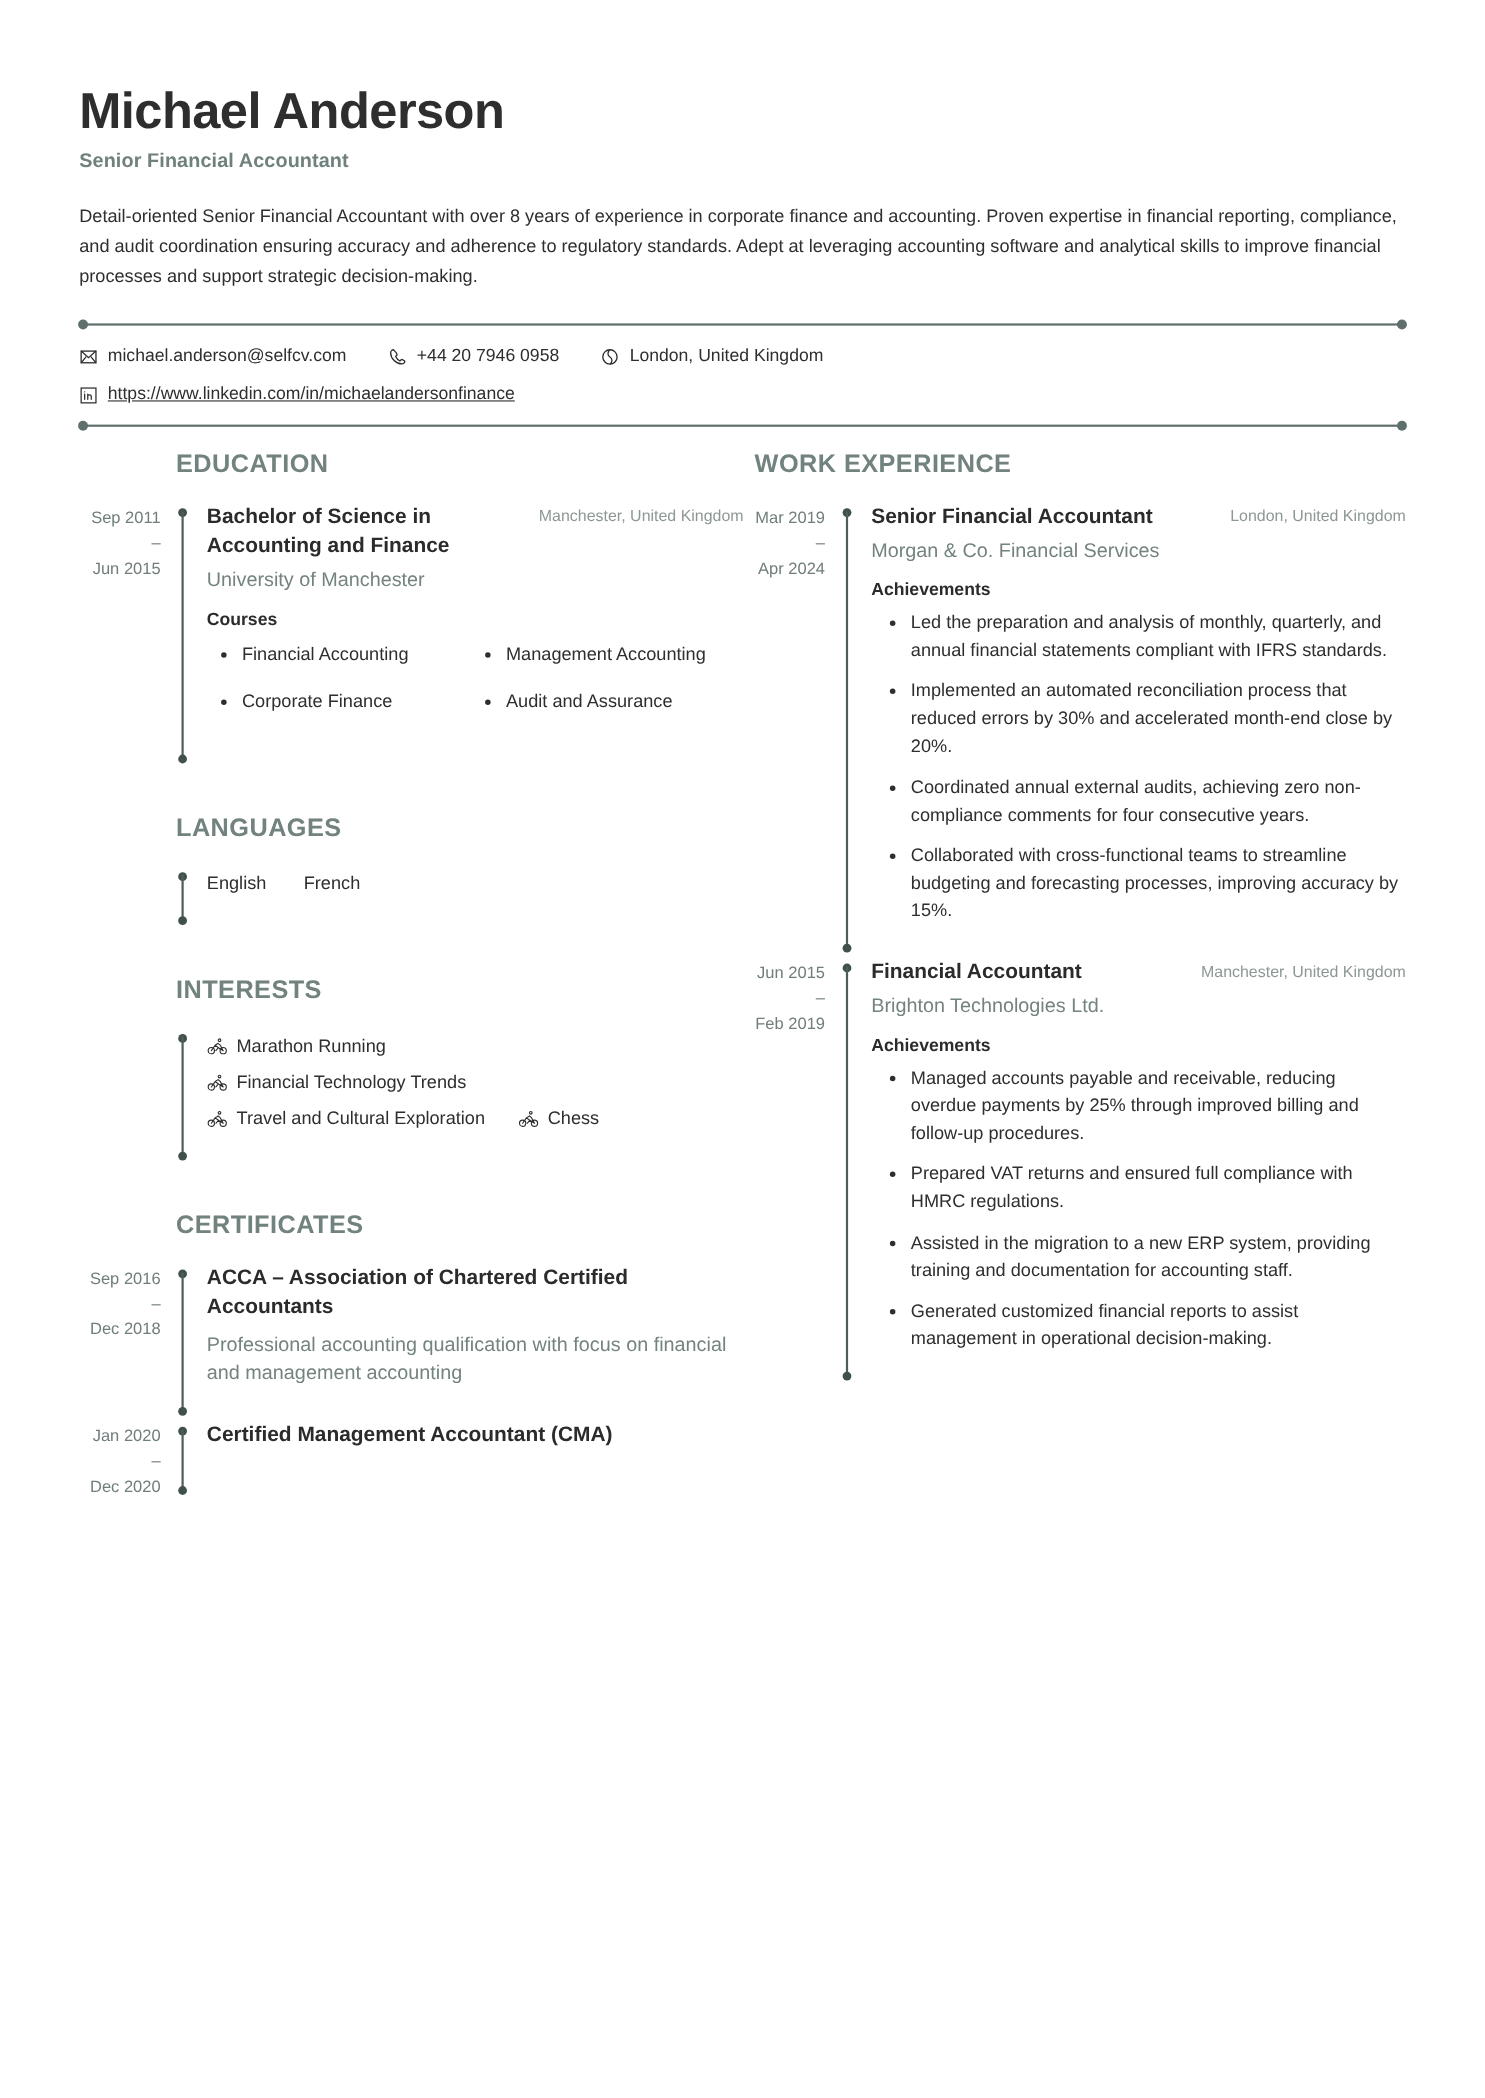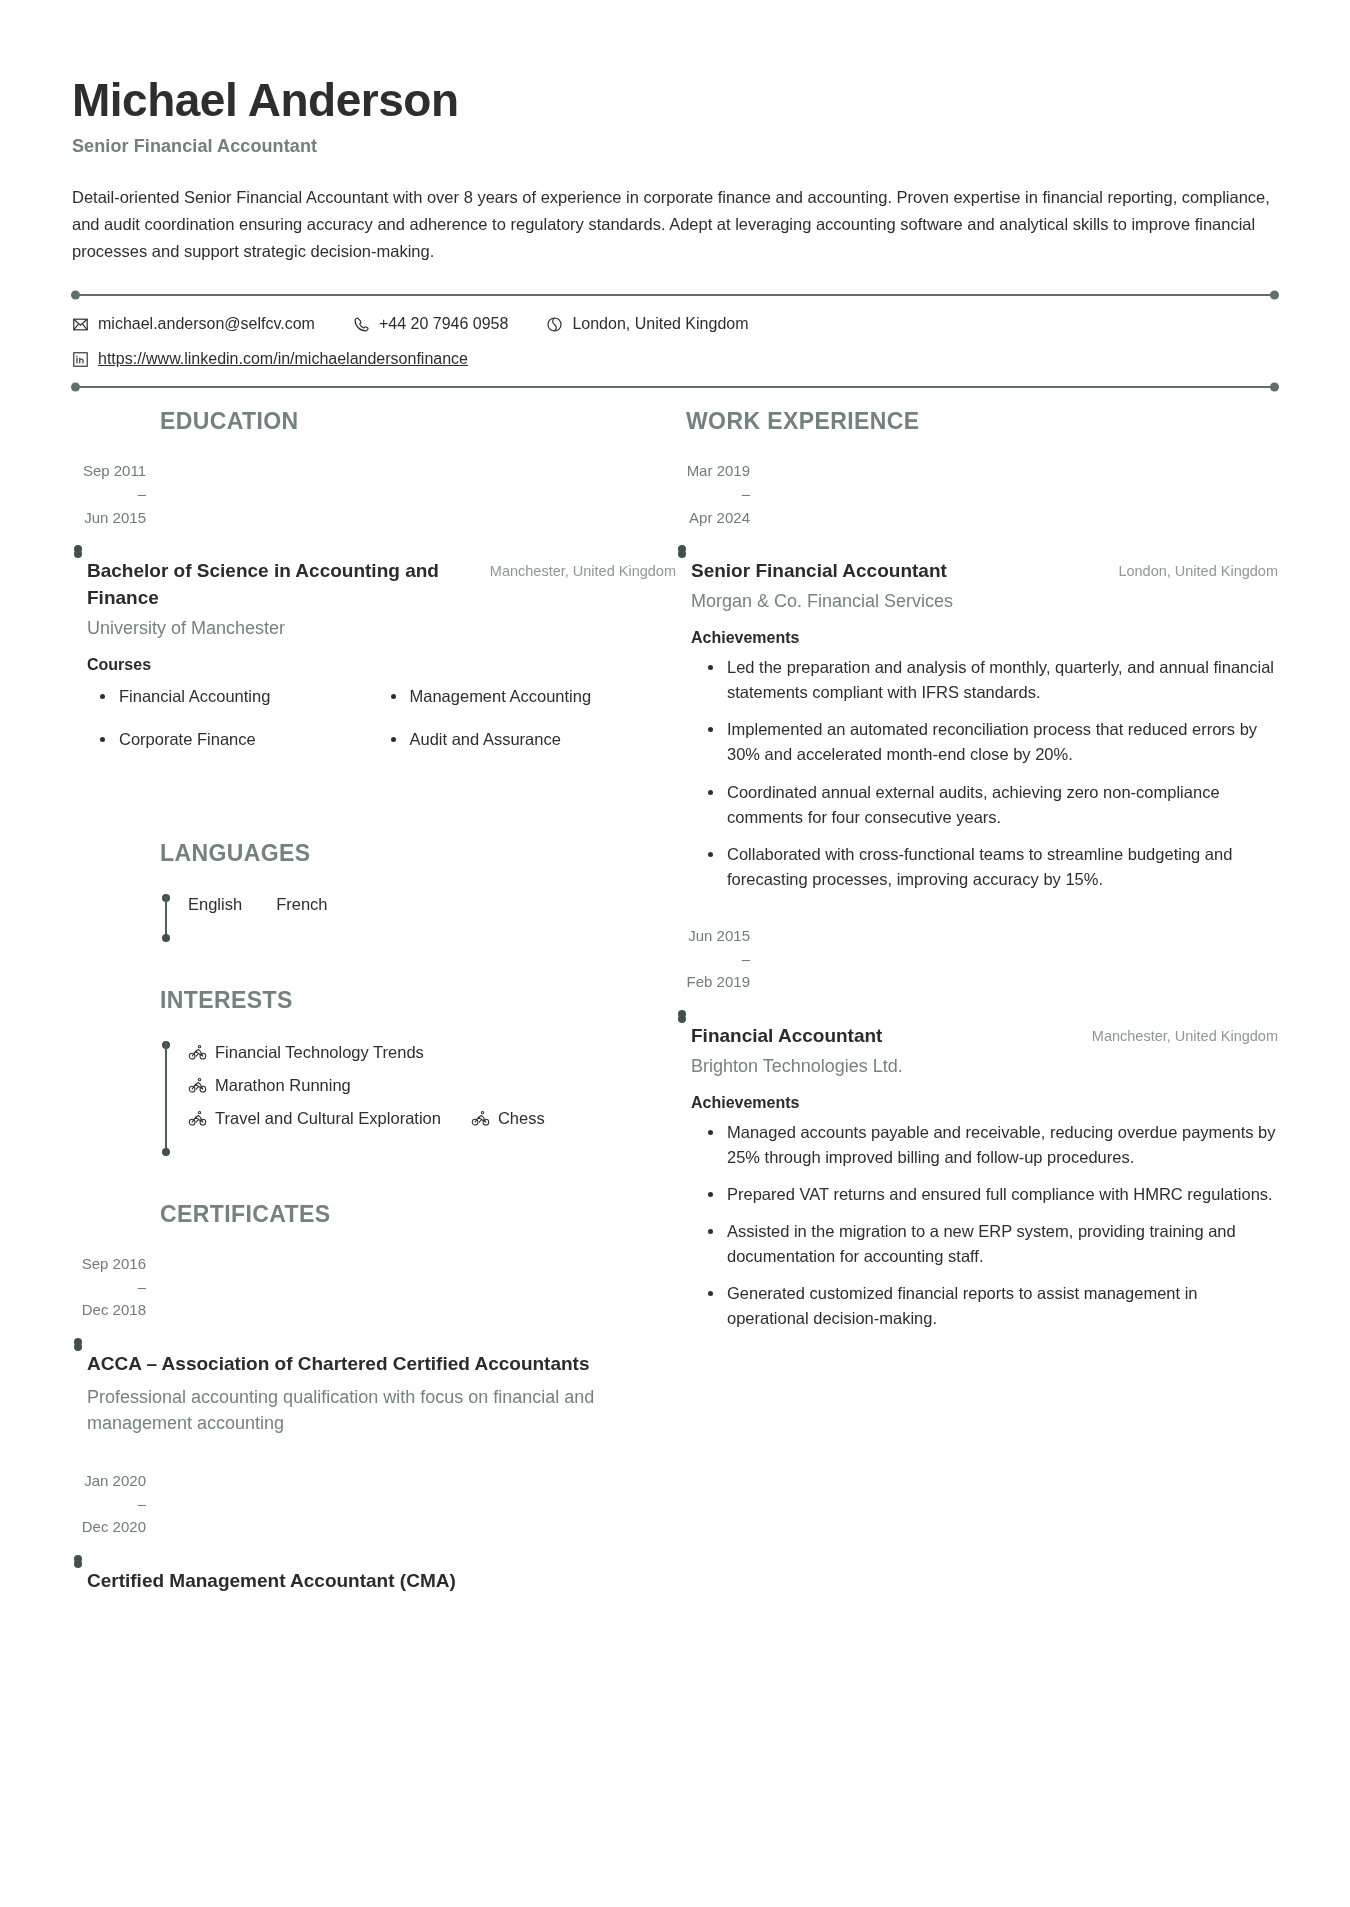--- a/index.html
+++ b/index.html
@@ -119,21 +119,20 @@
     color: #72827f;
     margin-left: 88px;
     margin-bottom: 22px;
   }
   .col-right .section-title { margin-left: 10px; }
 
   
   .entry {
     display: flex;
     align-items: stretch;
-    flex-direction: column;
   }
 
   .entry-date {
     width: 88px;
     flex: 0 0 88px;
     padding-right: 14px;
     text-align: right;
     font-size: 15px;
     line-height: 1.55;
     color: #6f7d7b;
@@ -443,35 +442,35 @@
             <div class="interest-row">
               <span class="interest">
                 <span class="ico">
                   <svg viewBox="0 0 24 24" fill="none" stroke="currentColor" stroke-width="1.3">
                     <circle cx="5.2" cy="16.6" r="3.6"></circle>
                       <circle cx="18.8" cy="16.6" r="3.6"></circle>
                     <circle cx="14.6" cy="4.6" r="1.5"></circle>
                     <path d="M5.2 16.6 L9.6 10.4 L13.4 13.2 L10.4 16.6 M13.4 13.2 L18.8 16.6 M9.6 10.4 L13 8.2 L15.4 10.2 L18.8 16.6" stroke-linecap="round" stroke-linejoin="round"></path>
                   </svg>
                 </span>
-                <span>Financial Technology Trends</span>
+                <span>Marathon Running</span>
               </span>
             </div>
 
             <div class="interest-row">
               <span class="interest">
                 <span class="ico">
                   <svg viewBox="0 0 24 24" fill="none" stroke="currentColor" stroke-width="1.3">
                     <circle cx="5.2" cy="16.6" r="3.6"></circle>
                       <circle cx="18.8" cy="16.6" r="3.6"></circle>
                     <circle cx="14.6" cy="4.6" r="1.5"></circle>
                     <path d="M5.2 16.6 L9.6 10.4 L13.4 13.2 L10.4 16.6 M13.4 13.2 L18.8 16.6 M9.6 10.4 L13 8.2 L15.4 10.2 L18.8 16.6" stroke-linecap="round" stroke-linejoin="round"></path>
                   </svg>
                 </span>
-                <span>Marathon Running</span>
+                <span>Financial Technology Trends</span>
               </span>
             </div>
 
             <div class="interest-row">
               <span class="interest">
                 <span class="ico">
                   <svg viewBox="0 0 24 24" fill="none" stroke="currentColor" stroke-width="1.3">
                     <circle cx="5.2" cy="16.6" r="3.6"></circle>
                       <circle cx="18.8" cy="16.6" r="3.6"></circle>
                     <circle cx="14.6" cy="4.6" r="1.5"></circle>

